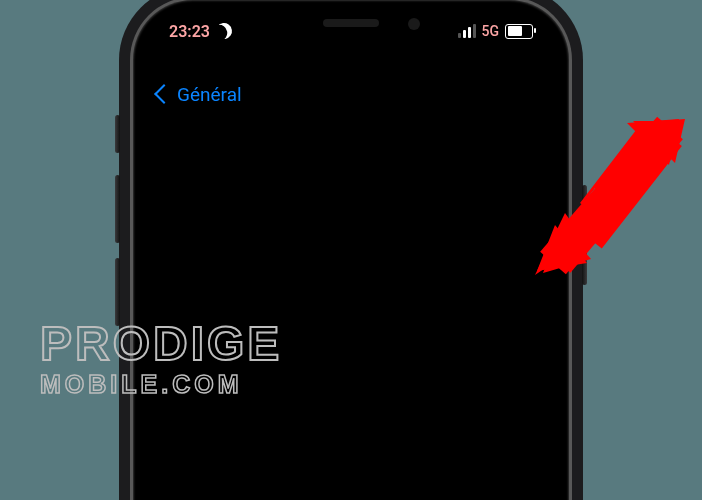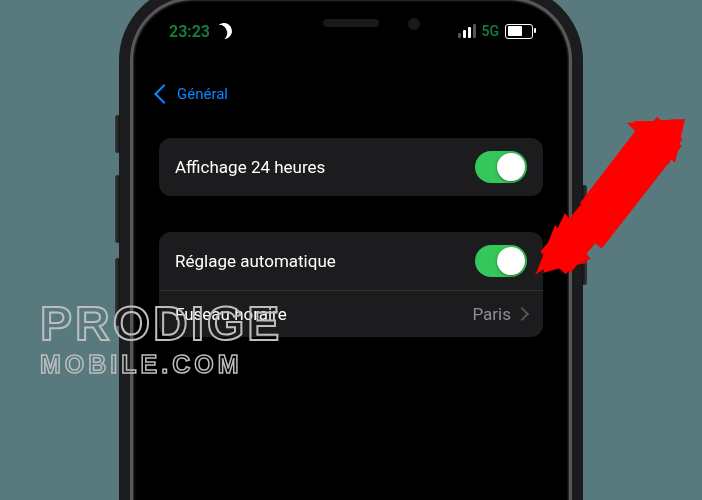--- a/index.html
+++ b/index.html
@@ -9,55 +9,55 @@
   .side-btn{position:absolute;background:linear-gradient(90deg,#3a3a3c,#111);border-radius:3px;}
   .sb-left1{left:-18px;top:115px;width:5px;height:38px;}
   .sb-left2{left:-18px;top:175px;width:5px;height:68px;}
   .sb-left3{left:-18px;top:258px;width:5px;height:68px;}
   .sb-right{right:-18px;left:auto;top:185px;width:5px;height:100px;background:linear-gradient(270deg,#3a3a3c,#111);}
   
   .notch{position:absolute;top:0;left:50%;transform:translateX(-50%);width:210px;height:34px;background:#000;border-bottom-left-radius:22px;border-bottom-right-radius:22px;z-index:5;}
   .notch::before{content:"";position:absolute;left:50%;top:11px;transform:translateX(-50%);width:56px;height:8px;border-radius:4px;background:#1a1a1a;}
   .notch::after{content:"";position:absolute;right:36px;top:10px;width:12px;height:12px;border-radius:50%;background:#1a1a1a;}
   
-  .status{position:absolute;top:0;left:0;right:0;height:46px;display:flex;align-items:center;justify-content:space-between;padding:0 28px;color:#15803d;font-size:16px;font-weight:600;z-index:3;gap:24px;}
+  .status{position:absolute;top:0;left:0;right:0;height:46px;display:flex;align-items:center;justify-content:space-between;padding:0 28px;color:#fca5a5;font-size:16px;font-weight:600;z-index:3;gap:24px;}
   .status-left{display:flex;align-items:center;gap:6px;}
   .moon{display:inline-block;width:16px;height:16px;border-radius:50%;box-shadow:inset -5px 1px 0 0 #fff;transform:rotate(-10deg);}
   .status-right{display:flex;align-items:center;gap:6px;font-size:14px;font-weight:500;}
   .bars{display:flex;align-items:flex-end;gap:2px;}
   .bars span{width:3px;background:#fff;border-radius:1px;}
   .bars span:nth-child(1){height:5px;background:#555;}
   .bars span:nth-child(2){height:8px;}
   .bars span:nth-child(3){height:11px;}
   .bars span:nth-child(4){height:14px;background:#555;}
   .battery{width:26px;height:13px;border:1.5px solid #fff;border-radius:3px;position:relative;}
   .battery::after{content:"";position:absolute;right:-4px;top:3px;width:2px;height:5px;background:#fff;border-radius:1px;}
   .battery::before{content:"";position:absolute;left:1.5px;top:1.5px;bottom:1.5px;width:55%;background:#fff;border-radius:1px;}
   
   .nav{position:absolute;top:64px;left:0;right:0;height:44px;display:flex;align-items:center;color:#fff;}
-  .back{position:absolute;left:16px;display:flex;align-items:center;gap:4px;color:#0a84ff;font-size:15px;}
+  .back{position:absolute;left:16px;display:flex;align-items:center;gap:4px;color:#0a84ff;font-size:19px;}
   .chev{width:12px;height:12px;border-left:2.5px solid #0a84ff;border-bottom:2.5px solid #0a84ff;transform:rotate(45deg);margin-right:2px;}
   .title{margin:0 auto;font-size:17px;font-weight:600;}
   
   .content{position:absolute;top:130px;left:18px;right:18px;}
   .group{background:#1c1c1e;border-radius:12px;margin-bottom:36px;overflow:hidden;}
   .row{display:flex;align-items:center;justify-content:space-between;padding:13px 16px;color:#fff;font-size:17px;}
   .row + .row{border-top:1px solid #333;}
   .value{color:#8e8e93;font-size:17px;}
   .value::after{content:"";display:inline-block;margin:0 0 1px 6px;width:8px;height:8px;border-right:2px solid #555;border-top:2px solid #555;transform:rotate(45deg);}
   
   .toggle{width:52px;height:32px;border-radius:16px;position:relative;}
   .toggle.on{background:#34c759;}
   .knob{position:absolute;top:2px;width:28px;height:28px;border-radius:50%;background:#fff;box-shadow:0 1px 3px rgba(0,0,0,.4);}
   .toggle.on .knob{right:2px;}
   
   .arrow{position:absolute;left:535px;top:113px;z-index:20;}
   
   .wm{position:absolute;left:40px;top:300px;z-index:30;font-family:Arial,Helvetica,sans-serif;color:transparent;}
-  .wm-main{font-size:48px;font-weight:900;letter-spacing:3px;-webkit-text-stroke:2px #bdbdbd;line-height:1;}
+  .wm-main{font-size:48px;font-weight:900;letter-spacing:3px;-webkit-text-stroke:2px #bdbdbd;line-height:1;margin-top:20px;}
   .wm-sub{font-size:25px;font-weight:900;letter-spacing:4px;-webkit-text-stroke:1.5px #bdbdbd;margin-top:2px;}
 </style>
 </head>
 <body>
 
 <div class="phone">
   <div class="side-btn sb-left1"></div>
   <div class="side-btn sb-left2"></div>
   <div class="side-btn sb-left3"></div>
   <div class="side-btn sb-right"></div>
@@ -81,42 +81,20 @@
       </div>
     </div>
 
     <div class="nav">
       <div class="back">
         <span class="chev"></span>
         <span>Général</span>
       </div>
     </div>
 
-    <div class="content">
-      <div class="group">
-        <div class="row">
-          <span>Affichage 24 heures</span>
-          <span class="toggle on">
-              <span class="knob"></span>
-            </span>
-        </div>
-      </div>
-      <div class="group">
-        <div class="row">
-          <span>Réglage automatique</span>
-          <span class="toggle on">
-              <span class="knob"></span>
-            </span>
-        </div>
-        <div class="row">
-          <span>Fuseau horaire</span>
-          <span class="value">Paris</span>
-        </div>
-      </div>
-    </div>
   </div>
 </div>
 
 <svg class="arrow" width="160" height="170">
   <defs>
     <marker id="ah" markerWidth="10" markerHeight="10" refX="2" refY="5" orient="auto">
       <polygon points="0,0 10,5 0,10" fill="#ff0000"></polygon>
     </marker>
   </defs>
   <polygon points="10,140 60,75 80,92 130,24 108,8 45,90 60,102" fill="#ff0000"></polygon>

